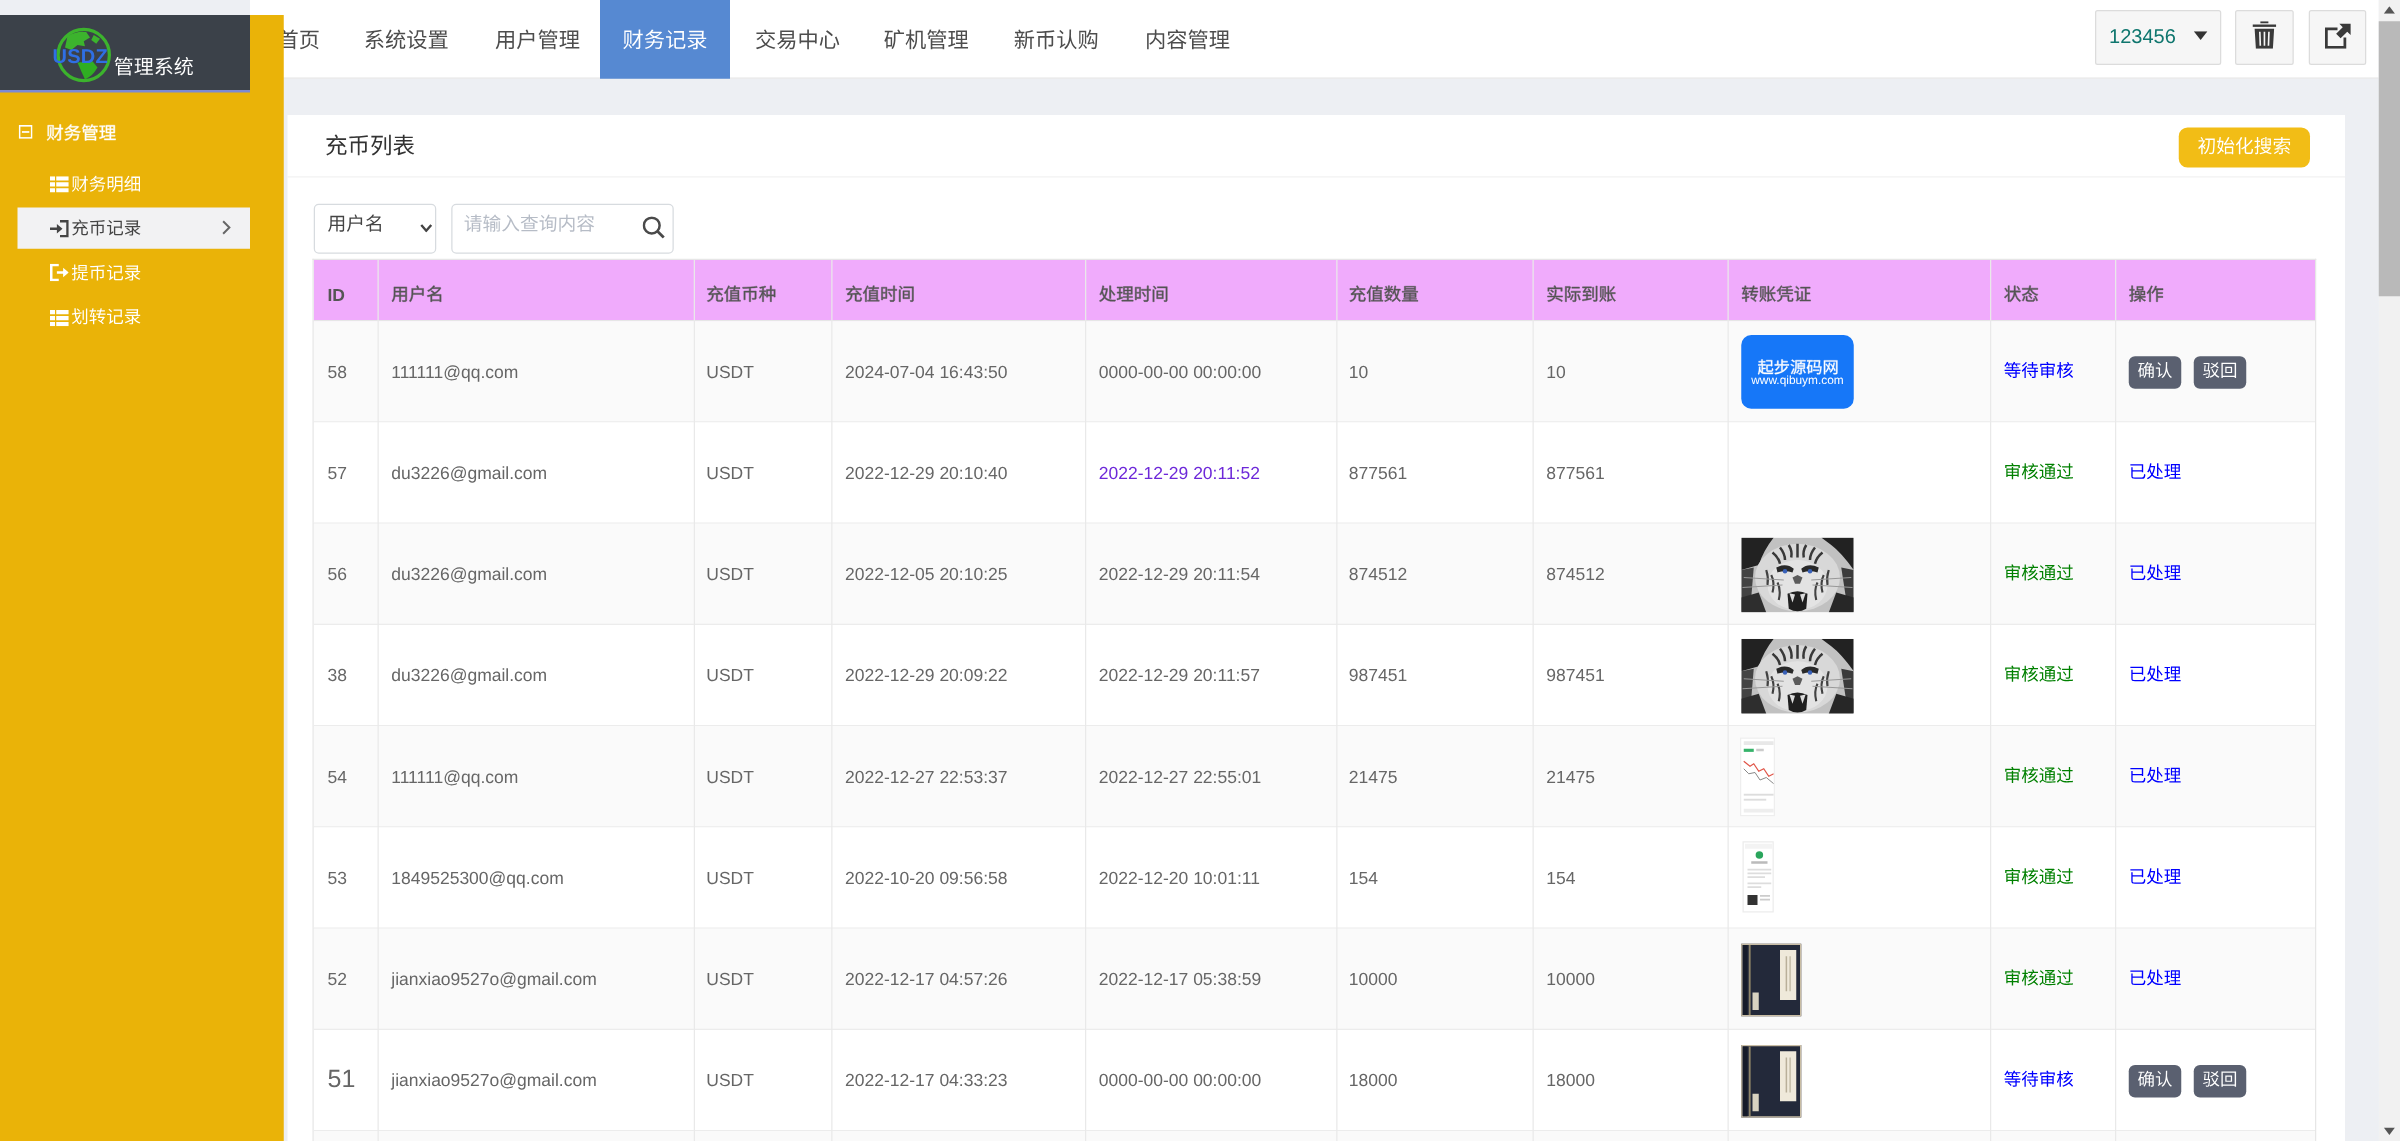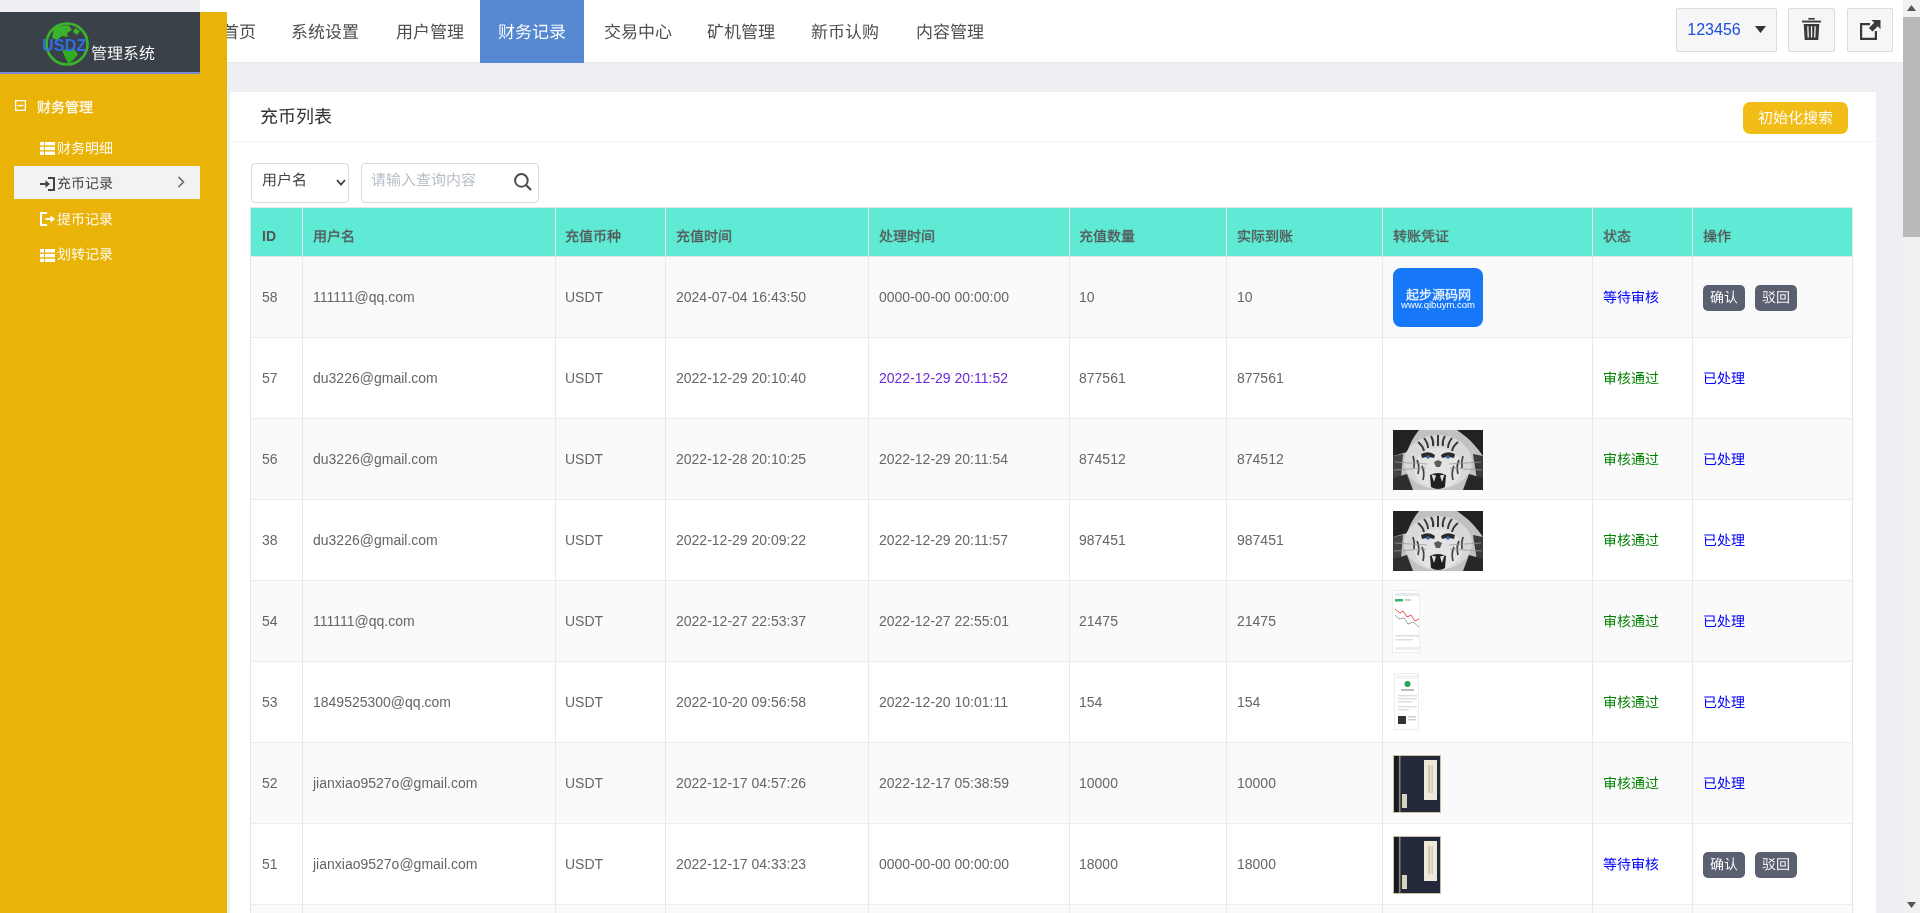--- a/index.html
+++ b/index.html
@@ -244,21 +244,21 @@
         </g>
       </svg></span>
     <span class="abs" style="left:716px;top:23px"><svg class="zh" style="color:#4d4d4d;" width="68" height="17" viewBox="0 0 4000 1000">
         <g transform="matrix(1,0,0,-1,0,880)" fill="currentColor">
           <use href="#u5185" x="0"></use>
           <use href="#u5BB9" x="1000"></use>
           <use href="#u7BA1" x="2000"></use>
           <use href="#u7406" x="3000"></use>
         </g>
       </svg></span>
-    <div style="position:absolute;top:7.5px;height:44px;background:#f6f6f6;border:1px solid #dcdcdc;border-radius:2px;left:1476px;width:101px;text-align:center;line-height:42px;font-size:16px;color:#1d4ed8">123456<svg width="11" height="7" viewBox="0 0 11 7" style="vertical-align:2px;margin-left:14px">
+    <div style="position:absolute;top:7.5px;height:44px;background:#f6f6f6;border:1px solid #dcdcdc;border-radius:2px;left:1476px;width:101px;text-align:center;line-height:42px;font-size:16px;color:#0f766e">123456<svg width="11" height="7" viewBox="0 0 11 7" style="vertical-align:2px;margin-left:14px">
         <path d="M0 0 L11 0 L5.5 7 Z" fill="#333"></path>
       </svg></div>
     <div style="position:absolute;top:7.5px;height:44px;background:#f6f6f6;border:1px solid #dcdcdc;border-radius:2px;left:1588px;width:47px;text-align:center;line-height:40px"><svg width="19" height="22" viewBox="0 0 19 22" style="vertical-align:middle">
 <g fill="#3a3a3a">
           <rect x="0" y="2.6" width="19" height="1.9"></rect>
           <rect x="6.3" y="0" width="6.4" height="1.6"></rect>
 <path d="M1.7 6 L17.3 6 L16.3 22 L2.7 22 Z M5.2 8.3 L5.6 19.6 L6.9 19.6 L6.5 8.3 Z M8.9 8.3 L8.9 19.6 L10.2 19.6 L10.2 8.3 Z M12.5 8.3 L12.1 19.6 L13.4 19.6 L13.8 8.3 Z" fill-rule="evenodd"></path>
         </g>
       </svg></div>
     <div style="position:absolute;top:7.5px;height:44px;background:#f6f6f6;border:1px solid #dcdcdc;border-radius:2px;left:1647px;width:46px;text-align:center;line-height:40px"><svg width="22" height="21" viewBox="0 0 22 21" style="vertical-align:middle">
@@ -307,21 +307,21 @@
           <use href="#u5185" x="5000"></use>
           <use href="#u5BB9" x="6000"></use>
         </g>
       </svg></span>
     <svg class="abs" style="left:284px;top:81px" width="18" height="18" viewBox="0 0 18 18">
       <circle cx="7.4" cy="7.4" r="6.3" fill="none" stroke="#4a4a4a" stroke-width="2"></circle>
       <line x1="12.2" y1="12.2" x2="17" y2="17" stroke="#4a4a4a" stroke-width="2.2"></line>
     </svg>
   </div>
 <div style="position:absolute;left:250px;top:206.5px;width:1603px;height:707px;border:1px solid #e6e6e6;border-bottom:none;background:#fff;overflow:hidden">
-    <div style="position:absolute;left:0;top:0;width:1601px;height:49.5px;background:#5eead4;border-bottom:1px solid #e6e6e6">
+    <div style="position:absolute;left:0;top:0;width:1601px;height:49.5px;background:#f0abfc;border-bottom:1px solid #e6e6e6">
       <span class="vch" style="left:11px;font-size:14px;font-weight:bold;color:#555">ID</span>
       <span class="vch" style="left:62px"><svg class="zh" style="color:#555555;" width="42" height="14" viewBox="0 0 3000 1000">
           <g transform="matrix(1,0,0,-1,0,880)" fill="currentColor" stroke="currentColor" stroke-width="26">
             <use href="#u7528" x="0"></use>
             <use href="#u6237" x="1000"></use>
             <use href="#u540D" x="2000"></use>
           </g>
         </svg></span>
       <span class="vch" style="left:314px"><svg class="zh" style="color:#555555;" width="56" height="14" viewBox="0 0 4000 1000">
           <g transform="matrix(1,0,0,-1,0,880)" fill="currentColor" stroke="currentColor" stroke-width="26">
@@ -446,21 +446,21 @@
             <use href="#u5DF2" x="0"></use>
             <use href="#u5904" x="1000"></use>
             <use href="#u7406" x="2000"></use>
           </g>
         </svg></span>
     </div>
     <div style="position:absolute;left:0;top:211.5px;width:1601px;height:81px;background:#fafafa;border-bottom:1px solid #ececec">
       <span class="vc" style="left:11px;font-size:14px;color:#666">56</span>
       <span class="vc" style="left:62px;font-size:14px;color:#666">du3226@gmail.com</span>
       <span class="vc" style="left:314px;font-size:14px;color:#666">USDT</span>
-      <span class="vc" style="left:425px;font-size:14px;color:#666">2022-12-28 20:10:25</span>
+      <span class="vc" style="left:425px;font-size:14px;color:#666">2022-12-05 20:10:25</span>
       <span class="vc" style="left:628px;font-size:14px;color:#666">2022-12-29 20:11:54</span>
       <span class="vc" style="left:828px;font-size:14px;color:#666">874512</span>
       <span class="vc" style="left:986px;font-size:14px;color:#666">874512</span>
       <div style="position:absolute;left:1142px;top:10.5px;width:90px;height:60px;overflow:hidden">
 <svg width="90" height="60" viewBox="0 0 90 60">
 <rect width="90" height="60" fill="#c9c9c9"></rect>
 <path d="M0 0 L26 0 Q18 10 14 22 L0 26 Z" fill="#141414"></path>
 <path d="M64 0 L90 0 L90 26 Q80 12 72 6 Z" fill="#141414"></path>
 <path d="M0 26 L10 24 L8 48 L0 60 Z" fill="#3a3a3a"></path>
 <path d="M90 26 L80 24 L84 50 L90 60 Z" fill="#303030"></path>
@@ -685,21 +685,21 @@
         </svg></span>
       <span class="vc" style="left:1452px"><svg class="zh" style="color:#0000ff;" width="42" height="14" viewBox="0 0 3000 1000">
           <g transform="matrix(1,0,0,-1,0,880)" fill="currentColor">
             <use href="#u5DF2" x="0"></use>
             <use href="#u5904" x="1000"></use>
             <use href="#u7406" x="2000"></use>
           </g>
         </svg></span>
     </div>
     <div style="position:absolute;left:0;top:616.5px;width:1601px;height:81px;background:#fff;border-bottom:1px solid #ececec">
-      <span class="vc" style="left:11px;font-size:14px;color:#666">51</span>
+      <span class="vc" style="left:11px;font-size:20px;color:#666">51</span>
       <span class="vc" style="left:62px;font-size:14px;color:#666">jianxiao9527o@gmail.com</span>
       <span class="vc" style="left:314px;font-size:14px;color:#666">USDT</span>
       <span class="vc" style="left:425px;font-size:14px;color:#666">2022-12-17 04:33:23</span>
       <span class="vc" style="left:628px;font-size:14px;color:#666">0000-00-00 00:00:00</span>
       <span class="vc" style="left:828px;font-size:14px;color:#666">18000</span>
       <span class="vc" style="left:986px;font-size:14px;color:#666">18000</span>
       <div style="position:absolute;left:1142px;top:11.5px;width:48px;height:58px;background:#23293a;border:1px solid #c9bda4;overflow:hidden">
 <svg width="48" height="58" viewBox="0 0 48 58">
 <rect x="0" y="0" width="4" height="58" fill="#151a28"></rect>
           <rect x="5" y="0" width="1.5" height="58" fill="#8e8468"></rect>

